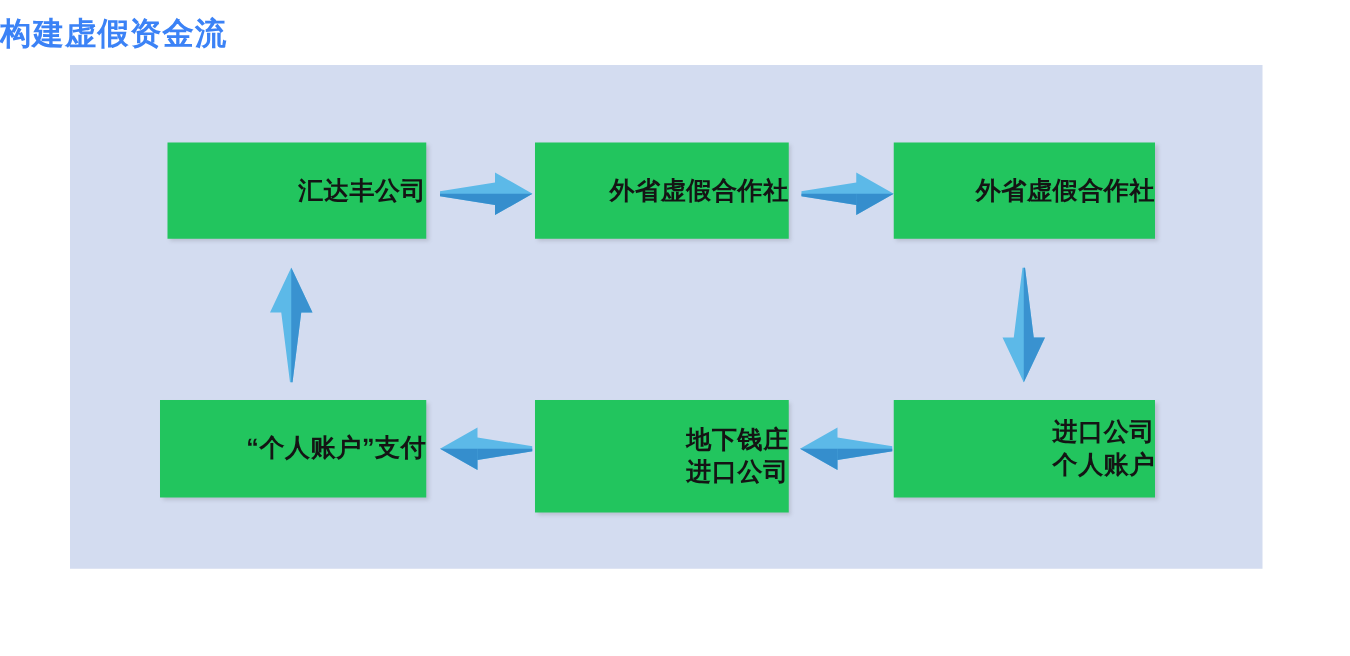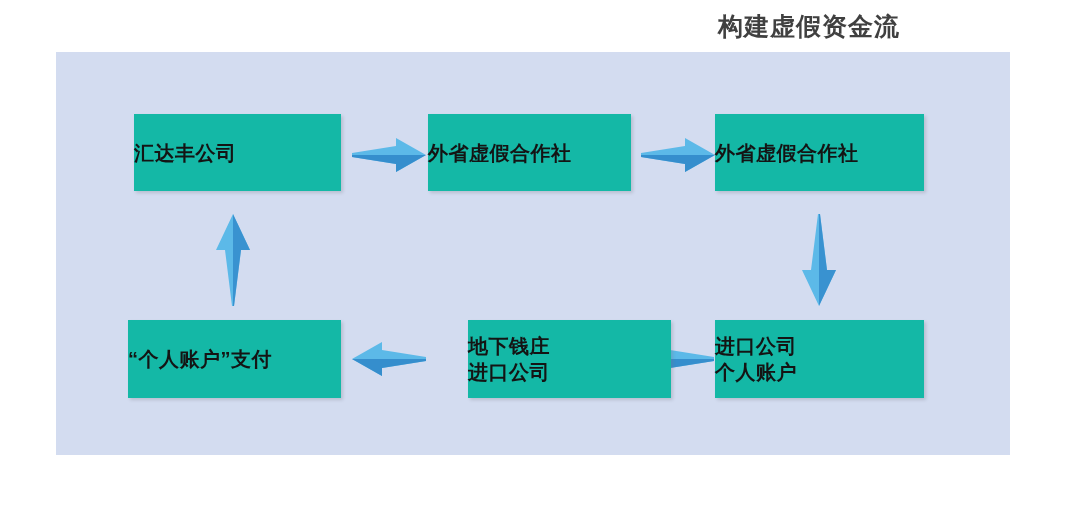--- a/index.html
+++ b/index.html
@@ -21,62 +21,62 @@
     height: 525px;
     background: #ffffff;
   }
 
   
   #diagram-title {
     position: absolute;
     left: 0;
     top: 10px;
     width: 900px;
-    text-align: right;
+    text-align: left;
     font-size: 25px;
     font-weight: bold;
-    color: #404040;
+    color: #3b82f6;
     letter-spacing: 1px;
     font-family: "Liberation Sans", "DejaVu Sans", sans-serif;
   }
 
   
   #canvas-panel {
     position: absolute;
     left: 56px;
     top: 52px;
     width: 954px;
     height: 403px;
     background: #d3dcf0;
   }
 
   
   .node {
     position: absolute;
-    background: #14b8a6;
+    background: #22c55e;
     color: #141414;
     font-weight: bold;
     font-size: 20px;
     line-height: 26px;
     display: flex;
     flex-direction: column;
-    align-items: flex-start;
+    align-items: flex-end;
     justify-content: center;
     text-align: center;
     letter-spacing: 0.5px;
     box-shadow: 2px 2px 3px rgba(120, 120, 130, 0.28);
     font-family: "Liberation Sans", "DejaVu Sans", sans-serif;
   }
   .node .line2 { display: block; }
 
   #node-huidafeng      { left: 134px; top: 114px; width: 207px; height: 77px; }
   #node-supplier       { left: 428px; top: 114px; width: 203px; height: 77px; }
   #node-fake-coop      { left: 715px; top: 114px; width: 209px; height: 77px; }
   #node-relative-acct  { left: 715px; top: 320px; width: 209px; height: 78px; }
-  #node-underground    { left: 428px; top: 320px; width: 203px; height: 78px; margin-left: 40px; }
+  #node-underground    { left: 428px; top: 320px; width: 203px; height: 90px; }
   #node-import-pay     { left: 128px; top: 320px; width: 213px; height: 78px; }
 
   
   .arrow {
     position: absolute;
     pointer-events: none;
   }
   .arrow svg { display: block; }
 
   #arrow-huidafeng-supplier { left: 352px; top: 136px; width: 74px; height: 38px; }

